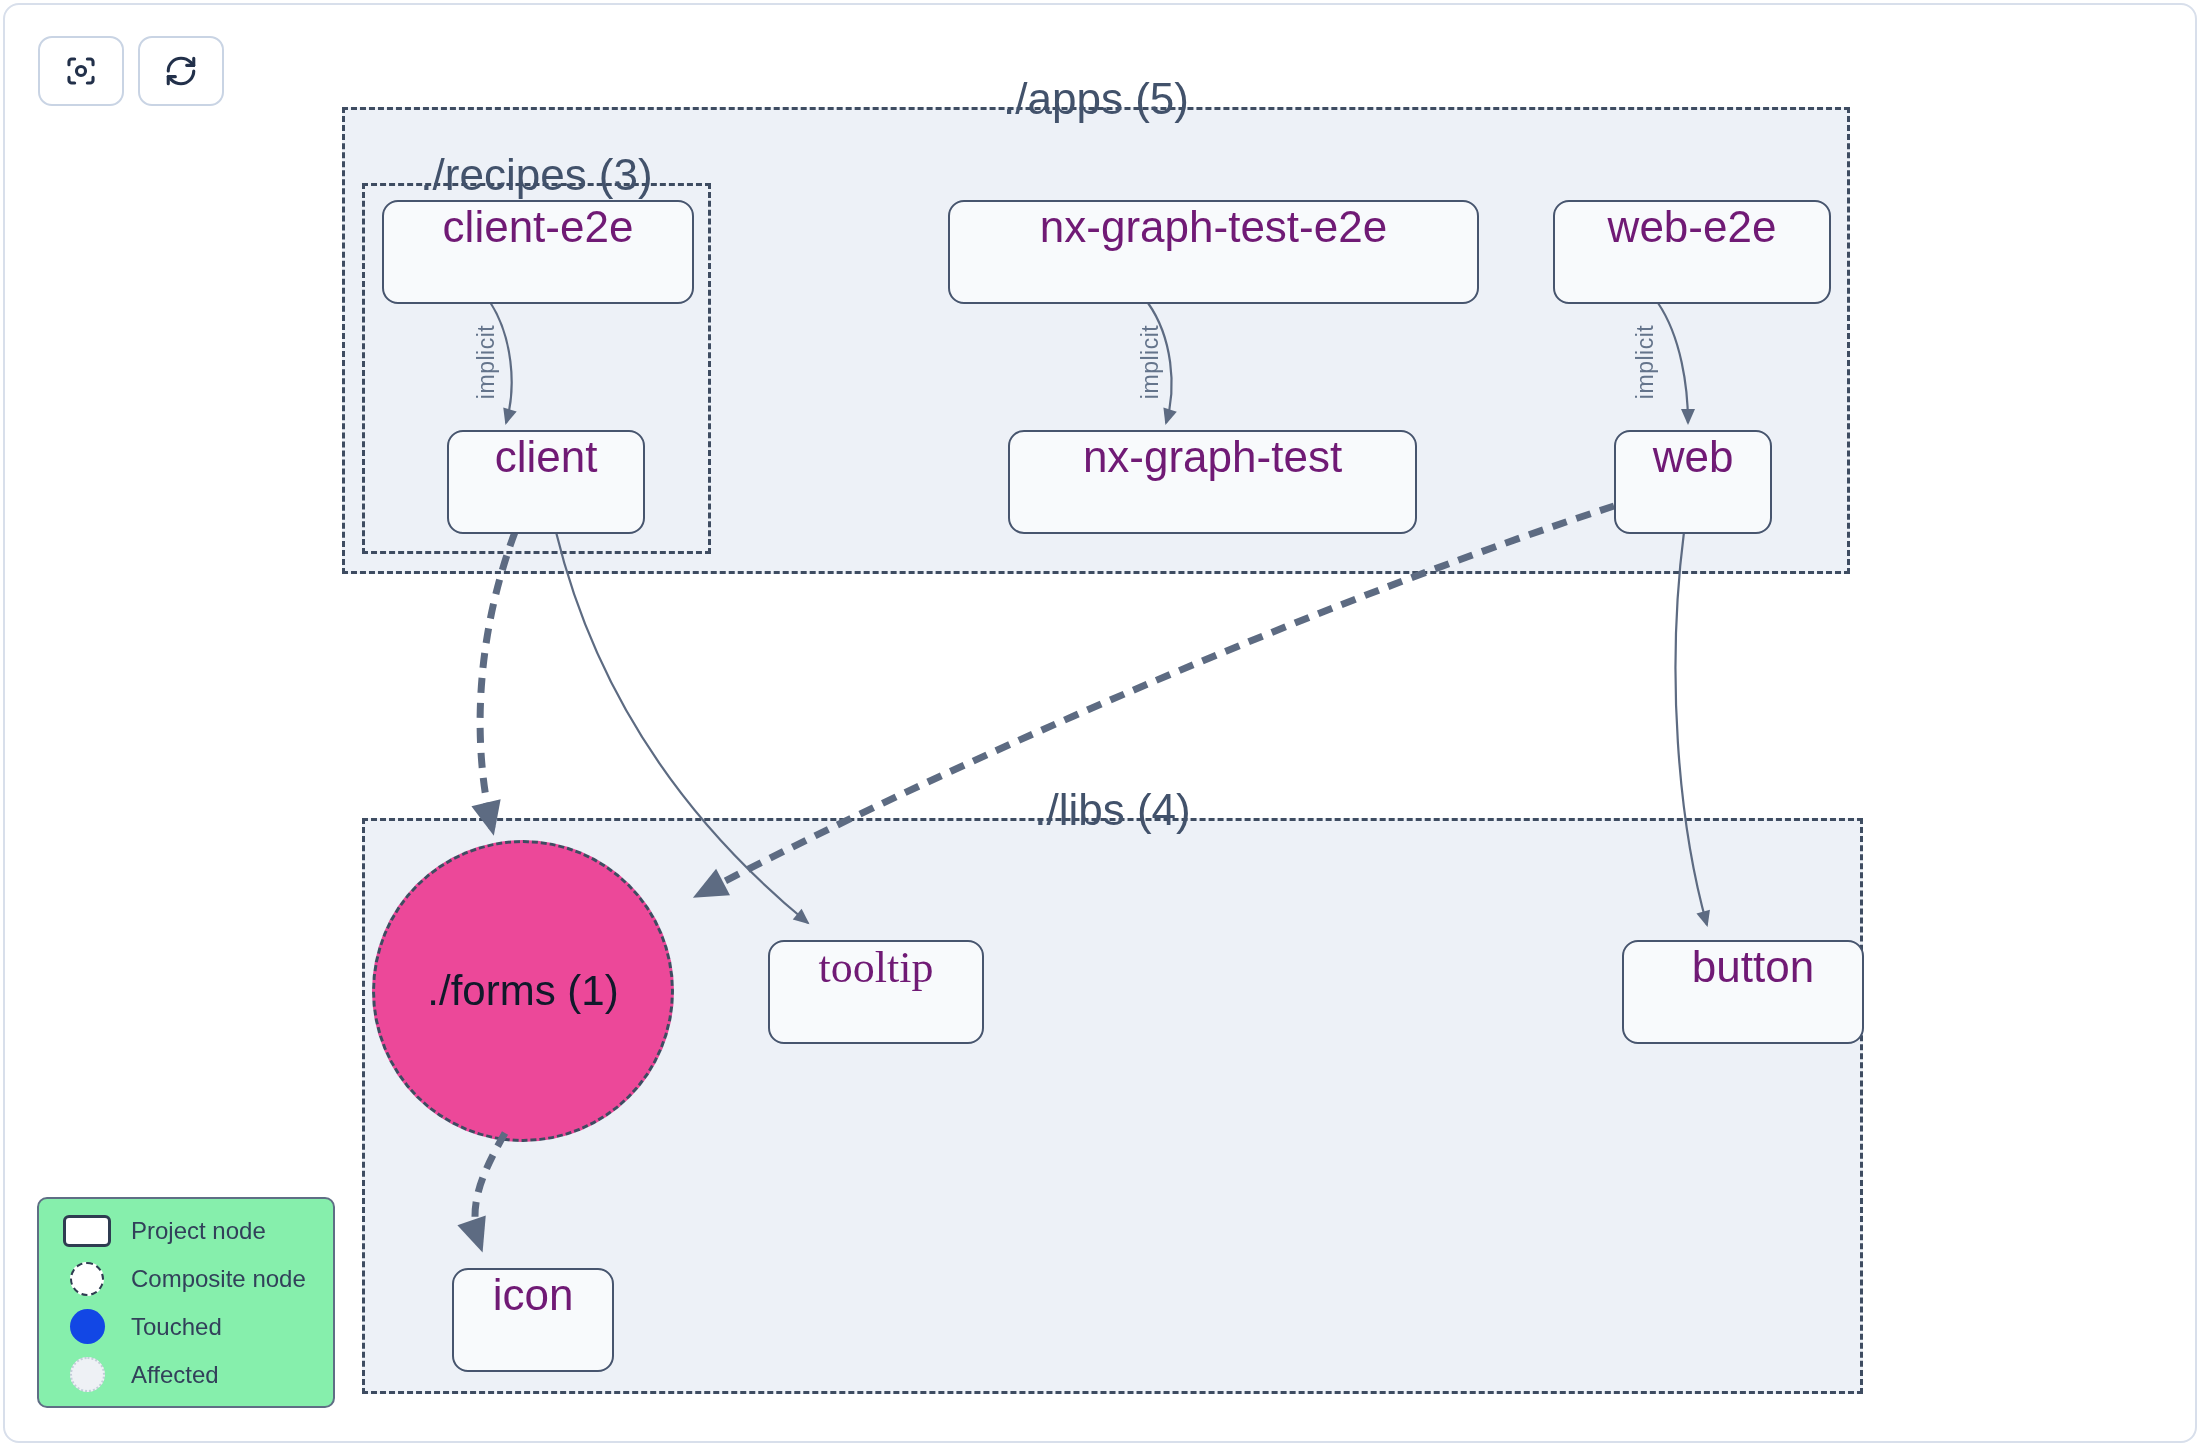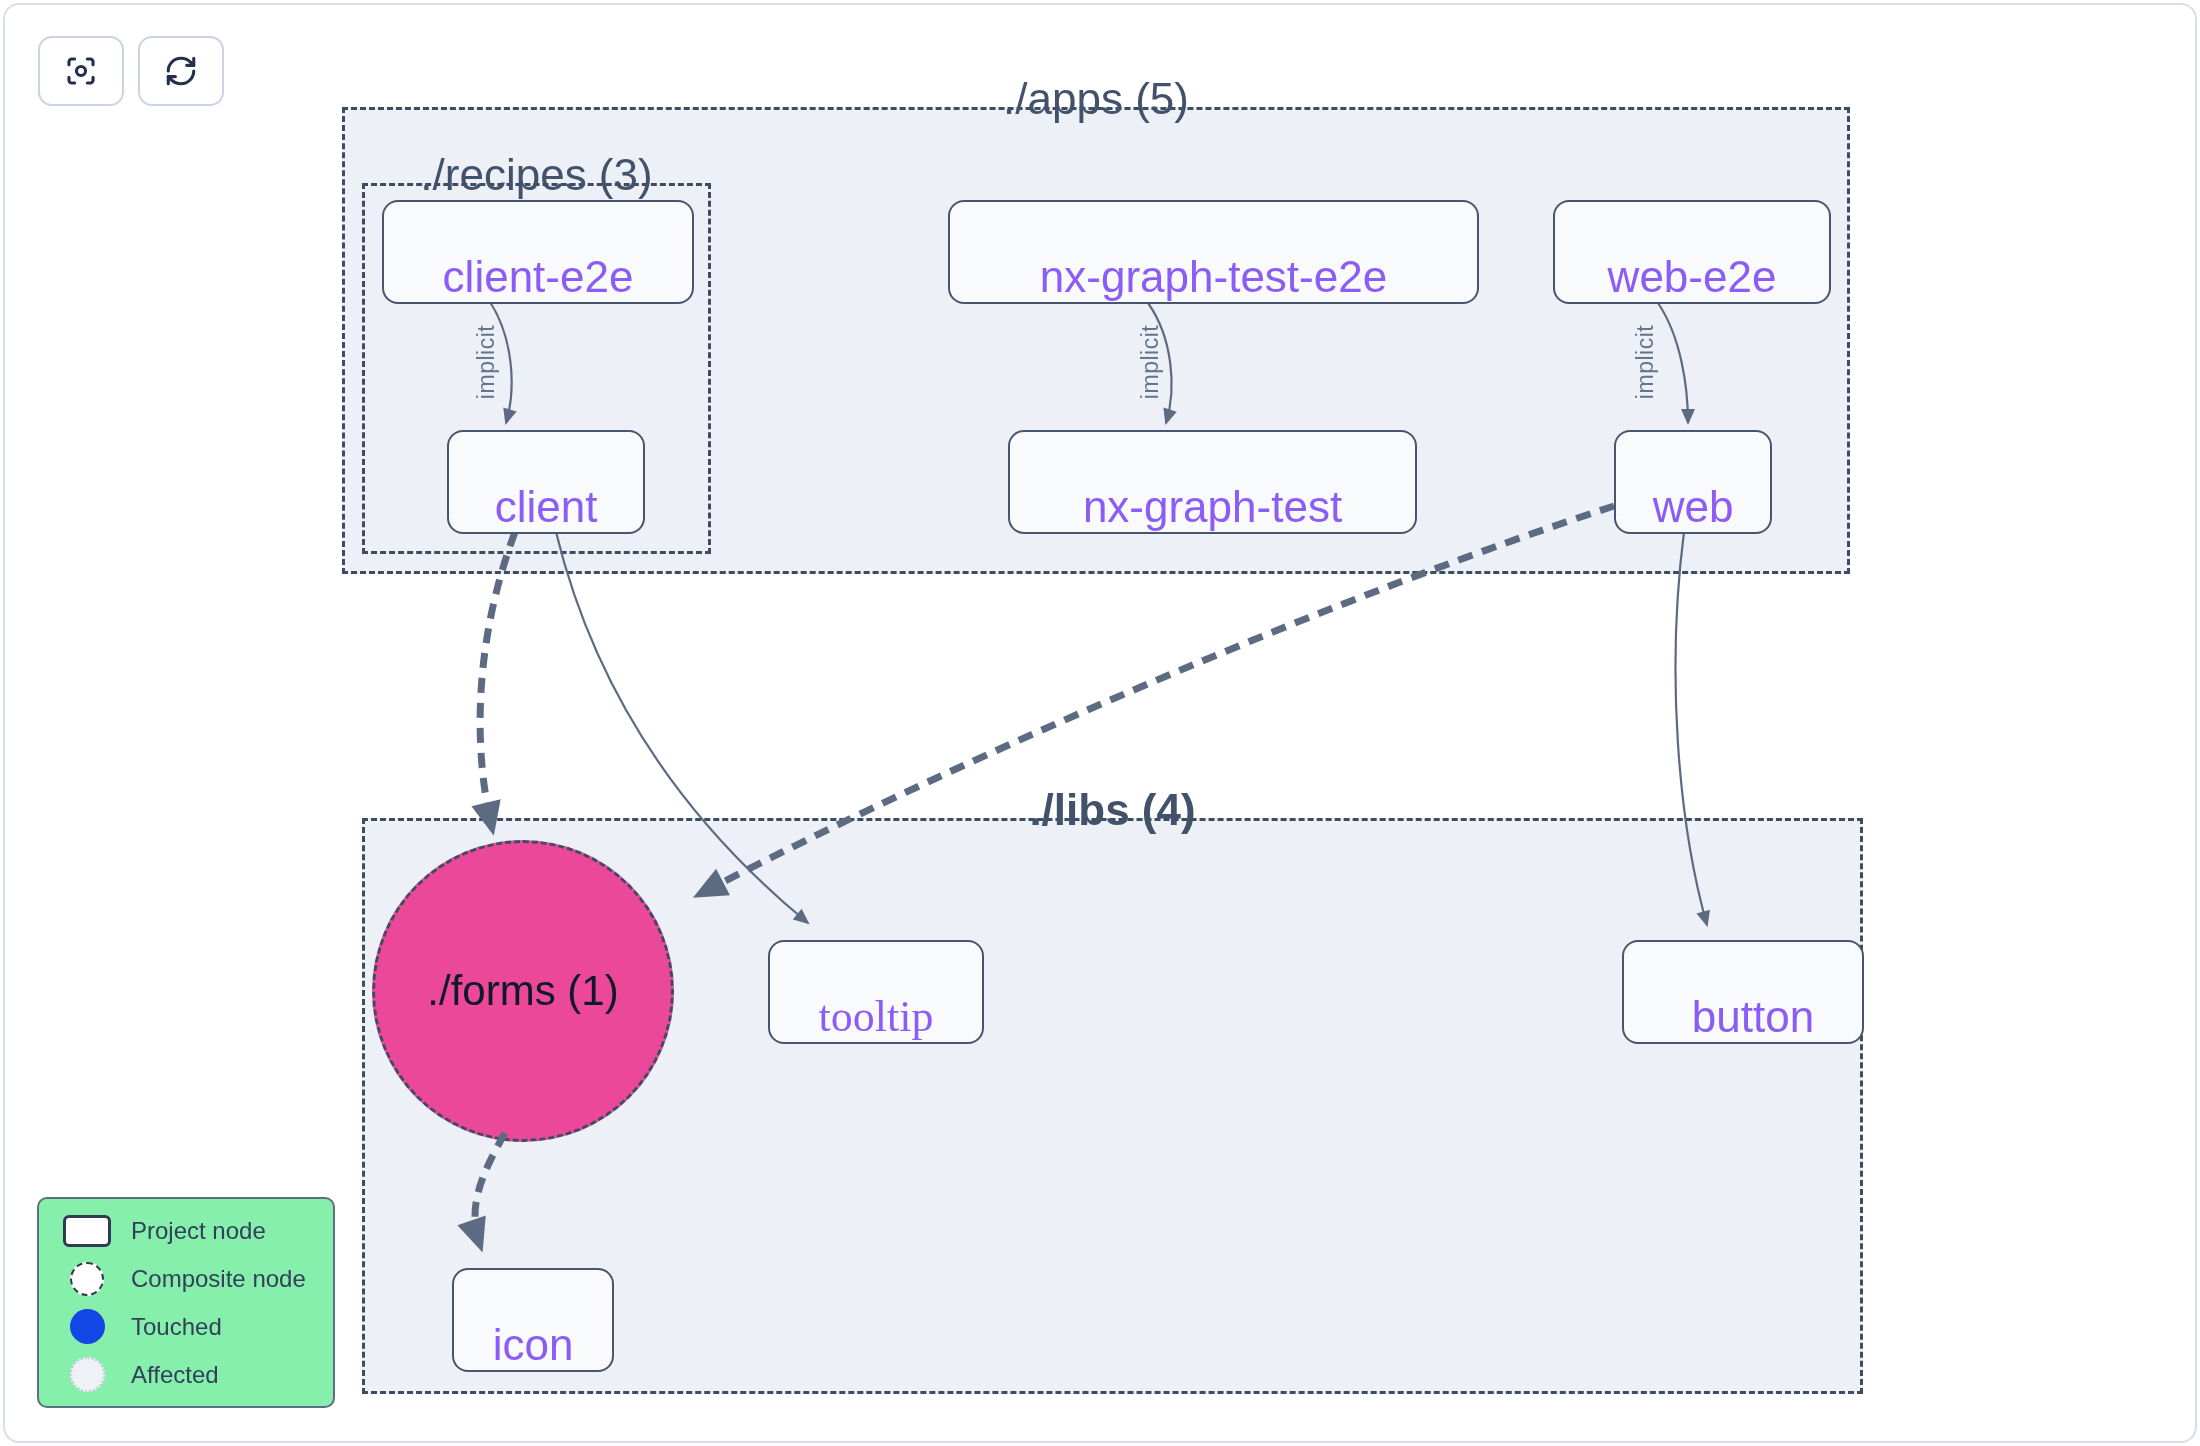--- a/index.html
+++ b/index.html
@@ -22,33 +22,33 @@
   #btn-focus{left:38px;}
   #btn-refresh{left:138px;}
   
   .group{position:absolute;background:#edf1f7;border:3px dashed #3e4c61;z-index:1;}
   .group-label{
     position:absolute;left:0;right:0;bottom:calc(100% - 14px);text-align:center;
     font-size:44px;color:#42526b;white-space:nowrap;pointer-events:none;
   }
   #group-apps{left:342px;top:107px;width:1502px;height:461px;}
   #group-recipes{left:362px;top:183px;width:343px;height:365px;}
-  #group-libs{left:362px;top:818px;width:1495px;height:570px;font-weight:bold;}
+  #group-libs{left:362px;top:818px;width:1495px;height:570px;}
   
   .composite{
     position:absolute;left:372px;top:840px;width:296px;height:296px;border-radius:50%;
     border:3px dashed #3e4c61;background:#ec4899;z-index:2;
     display:flex;align-items:center;justify-content:center;
     font-size:42px;color:#10192a;cursor:pointer;
   }
   
   .node{
     position:absolute;background:#f8fafc;border:2.5px solid #47556e;border-radius:16px;
-    display:flex;align-items:flex-end;justify-content:center;
-    font-size:44px;color:#8b5cf6;z-index:5;cursor:pointer;white-space:nowrap;
+    display:flex;align-items:flex-start;justify-content:center;
+    font-size:44px;color:#701a75;z-index:5;cursor:pointer;white-space:nowrap;
   }
   #n-client-e2e{left:382px;top:200px;width:308px;height:100px;}
   #n-client{left:438px;top:430px;width:194px;height:100px;margin-left:9px;}
   #n-nx-graph-test-e2e{left:948px;top:200px;width:527px;height:100px;}
   #n-nx-graph-test{left:1008px;top:430px;width:405px;height:100px;}
   #n-web-e2e{left:1553px;top:200px;width:274px;height:100px;}
   #n-web{left:1614px;top:430px;width:154px;height:100px;}
   #n-tooltip{left:768px;top:940px;width:212px;height:100px;font-family:Liberation Serif, serif;}
   #n-button{left:1622px;top:940px;width:218px;height:100px;padding-left:20px;}
   #n-icon{left:452px;top:1268px;width:158px;height:100px;}

